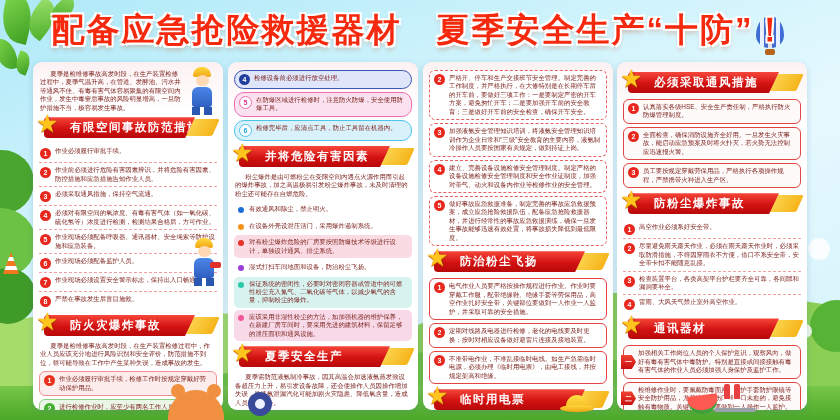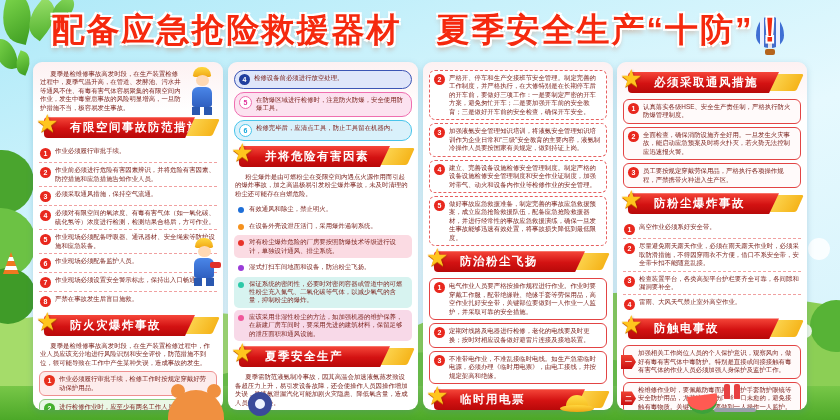--- a/index.html
+++ b/index.html
@@ -338,21 +338,21 @@
             <span class="txt">检查装置平台，各类高架平台护栏要齐全可靠，各间隙和漏洞要补全。</span>
           </div>
           <div class="nitem">
             <span class="num">4</span>
             <span class="txt">雷雨、大风天气禁止室外高空作业。</span>
           </div>
         </div>
         <div class="banner">
           <div class="banner-wedge"></div>
           <div class="banner-bar">
-            <span>防触电事故</span>
+            <span>通讯器材</span>
           </div>
           <span class="banner-star">★</span>
         </div>
         <div class="box flag">
           <span class="flagmark">一</span>
           <span class="txt">加强相关工作岗位人员的个人保护意识，观察风向，做好有毒有害气体中毒防护。特别是直接或间接接触有毒有害气体的作业人员必须加强人身保护及监护工作。</span>
         </div>
         <div class="box flag">
           <span class="flagmark">二</span>
           <span class="txt">检维修作业时，要佩戴防毒面具、防护手套防护眼镜等安全防护用品，尤其注意有伤口或伤口未愈的，避免接触有毒物质。关键部位作业要做到一人操作一人监护。</span>

